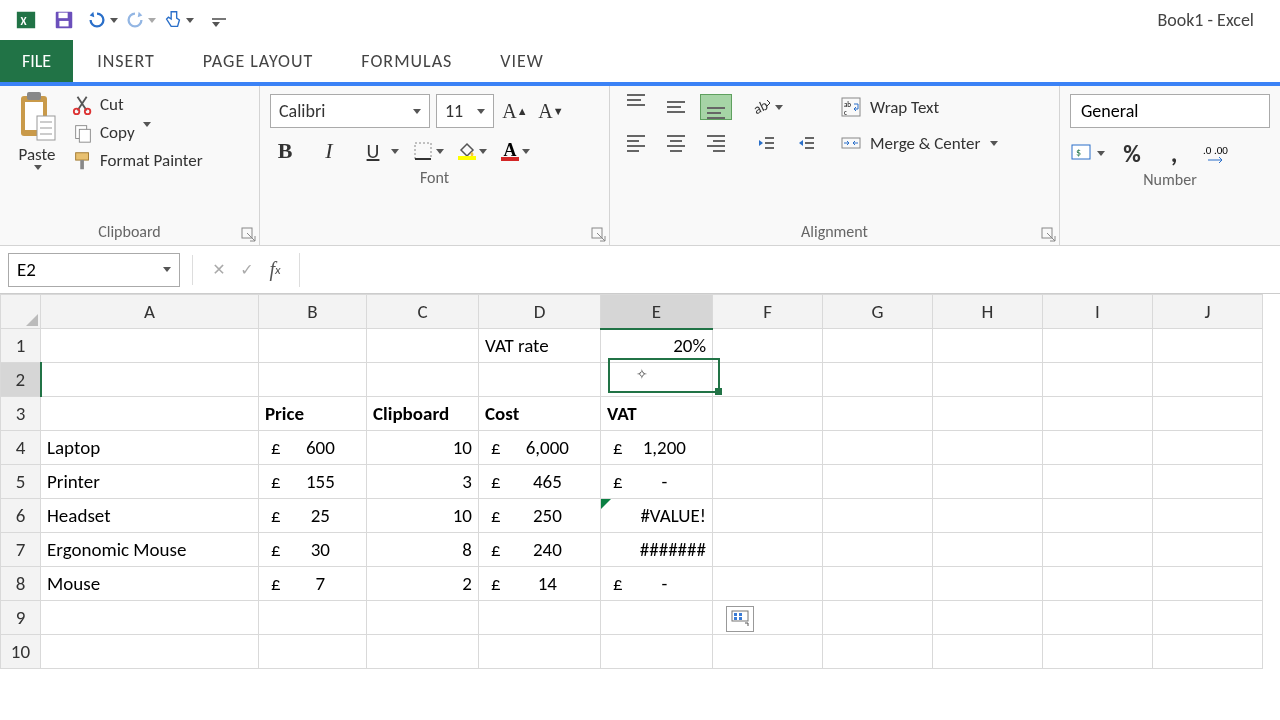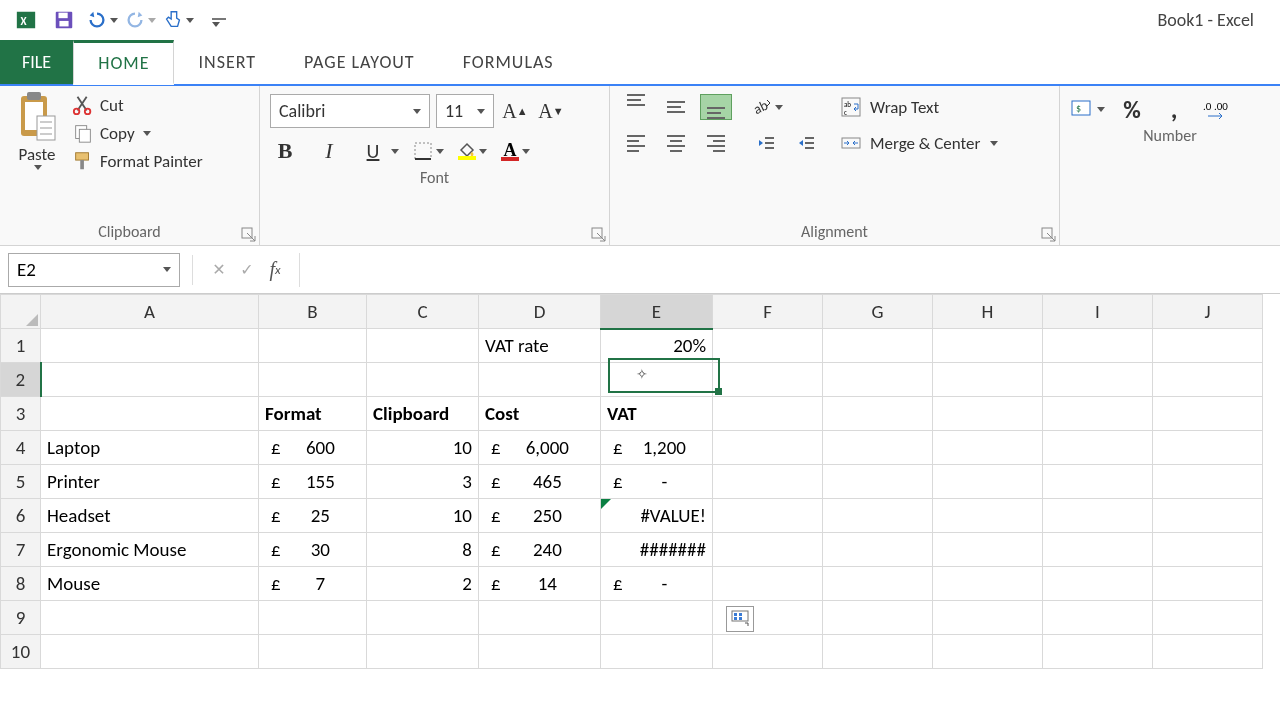--- a/index.html
+++ b/index.html
@@ -8,38 +8,38 @@
   
   .titlebar { height: 40px; background: #fff; display: flex; align-items: center; padding: 0 6px; }
   .qat { display: flex; align-items: center; gap: 6px; padding-left: 4px;}
   .qat-item { width: 32px; height: 32px; display:flex; align-items:center; justify-content:center; }
   .qat-item svg { width: 22px; height: 22px; }
   .dropdown-caret { display:inline-block; width:0;height:0;border-left:4px solid transparent;border-right:4px solid transparent;border-top:5px solid #555; margin-left:2px; vertical-align:middle;}
   .titlebar .spacer { flex:1; }
   .titlebar .title { font-size:18px; color:#444; padding-right:20px; }
 
   
-  .tabs { height: 46px; display:flex; align-items:stretch; border-bottom:2px solid #3b82f6; }
+  .tabs { height: 46px; display:flex; align-items:stretch; border-bottom:4px solid #3b82f6; }
   .file-tab { background:#217346; color:#fff; padding:0 22px; display:flex; align-items:center; font-size:18px; }
   .tab { padding:0 24px; display:flex; align-items:center; font-size:18px; color:#444; letter-spacing:1px; }
   .tab.active { border-top:3px solid #217346; border-left:1px solid #d4d4d4; border-right:1px solid #d4d4d4; border-bottom:3px solid #fff; margin-bottom:-1px; color:#217346; }
 
   
   .ribbon { height: 160px; display:flex; border-bottom:1px solid #d4d4d4; background:#f9f9f9; }
   .group { border-right:1px solid #d4d4d4; display:flex; flex-direction:column; padding:4px 10px 2px 10px; position:relative; }
   .group-body { flex:1; display:flex; align-items:flex-start; gap:8px; }
   .group-label { text-align:center; font-size:16px; color:#666; padding:2px 0 2px 0; position:relative;}
   .group-launcher { position:absolute; right:2px; bottom:2px; width:16px; height:16px; }
 
   
   .paste-btn { display:flex; flex-direction:column; align-items:center; width:54px; }
   .paste-btn svg { width:44px; height:54px; }
   .paste-btn span { font-size:17px; color:#333; }
   .clip-small { display:flex; flex-direction:column; gap:6px; padding-top:4px;}
-  .clip-row { display:flex; align-items:center; gap:6px; font-size:17px; color:#333; }
+  .clip-row { display:flex; gap:6px; font-size:17px; color:#333; }
   .clip-row svg { width:22px; height:22px; }
 
   
   .font-group-body { display:flex; flex-direction:column; gap:8px; padding-top:4px;}
   .font-row { display:flex; align-items:center; gap:6px; }
   .combo { background:#fff; border:1px solid #aaa; height:34px; display:flex; align-items:center; padding:0 8px; font-size:18px; color:#333; }
   .combo.font-name { width:160px; justify-content:space-between;}
   .combo.font-size { width:58px; justify-content:space-between;}
   .ribbon-btn { width:30px; height:30px; display:flex; align-items:center; justify-content:center; color:#333; font-size:20px;}
   .split { display:flex; align-items:center; }
@@ -147,24 +147,24 @@
       <span style="display:inline-block;width:14px;border-top:2px solid #777;margin-bottom:3px;"></span>
       <span class="dropdown-caret" style="margin-left:-14px; margin-top:8px;"></span>
     </div>
   </div>
   <div class="spacer"></div>
   <div class="title">Book1 - Excel</div>
 </div>
 
 <div class="tabs">
   <div class="file-tab">FILE</div>
-  <div class="tab active">HOME</div>
   <div class="tab">INSERT</div>
   <div class="tab">PAGE LAYOUT</div>
   <div class="tab">FORMULAS</div>
+  <div class="tab">VIEW</div>
 </div>
 
 <div class="ribbon">
 
   <div class="group" style="width:260px">
     <div class="group-body">
       <div class="paste-btn">
         <svg viewBox="0 0 44 54">
             <rect x="6" y="6" width="26" height="40" rx="3" fill="#c99a4a"></rect>
             <rect x="12" y="2" width="14" height="8" rx="2" fill="#888"></rect>
@@ -362,20 +362,23 @@
     </div>
     <div class="group-label">Alignment</div>
     <svg class="group-launcher" viewBox="0 0 16 16">
         <rect x="1" y="1" width="10" height="10" fill="none" stroke="#888"></rect>
         <path d="M6 6 L14 14 M14 9 V14 H9" stroke="#888" fill="none"></path>
       </svg>
   </div>
 
   <div class="group" style="flex:1; border-right:none;">
     <div class="num-body">
+      <div class="num-combo">
+        <span>General</span>
+      </div>
       <div class="num-row2">
         <div class="split">
           <svg width="24" height="22" viewBox="0 0 24 22">
               <rect x="2" y="3" width="18" height="14" fill="#fff" stroke="#2a6fc9"></rect>
               <text x="6" y="14" font-size="10" fill="#217346">$</text>
             </svg>
           <span class="dropdown-caret caret"></span>
         </div>
         <div class="ribbon-btn" style="font-size:24px; font-weight:bold;">%</div>
         <div class="ribbon-btn" style="font-size:26px; font-weight:bold;">,</div>
@@ -459,21 +462,21 @@
           <td></td>
           <td></td>
           <td></td>
           <td></td>
           <td></td>
           <td></td>
         </tr>
         <tr>
           <th class="row">3</th>
           <td></td>
-          <td class="bold">Format</td>
+          <td class="bold">Price</td>
           <td class="bold">Clipboard</td>
           <td class="bold">Cost</td>
           <td class="bold">VAT</td>
           <td></td>
           <td></td>
           <td></td>
           <td></td>
           <td></td>
         </tr>
         <tr>

